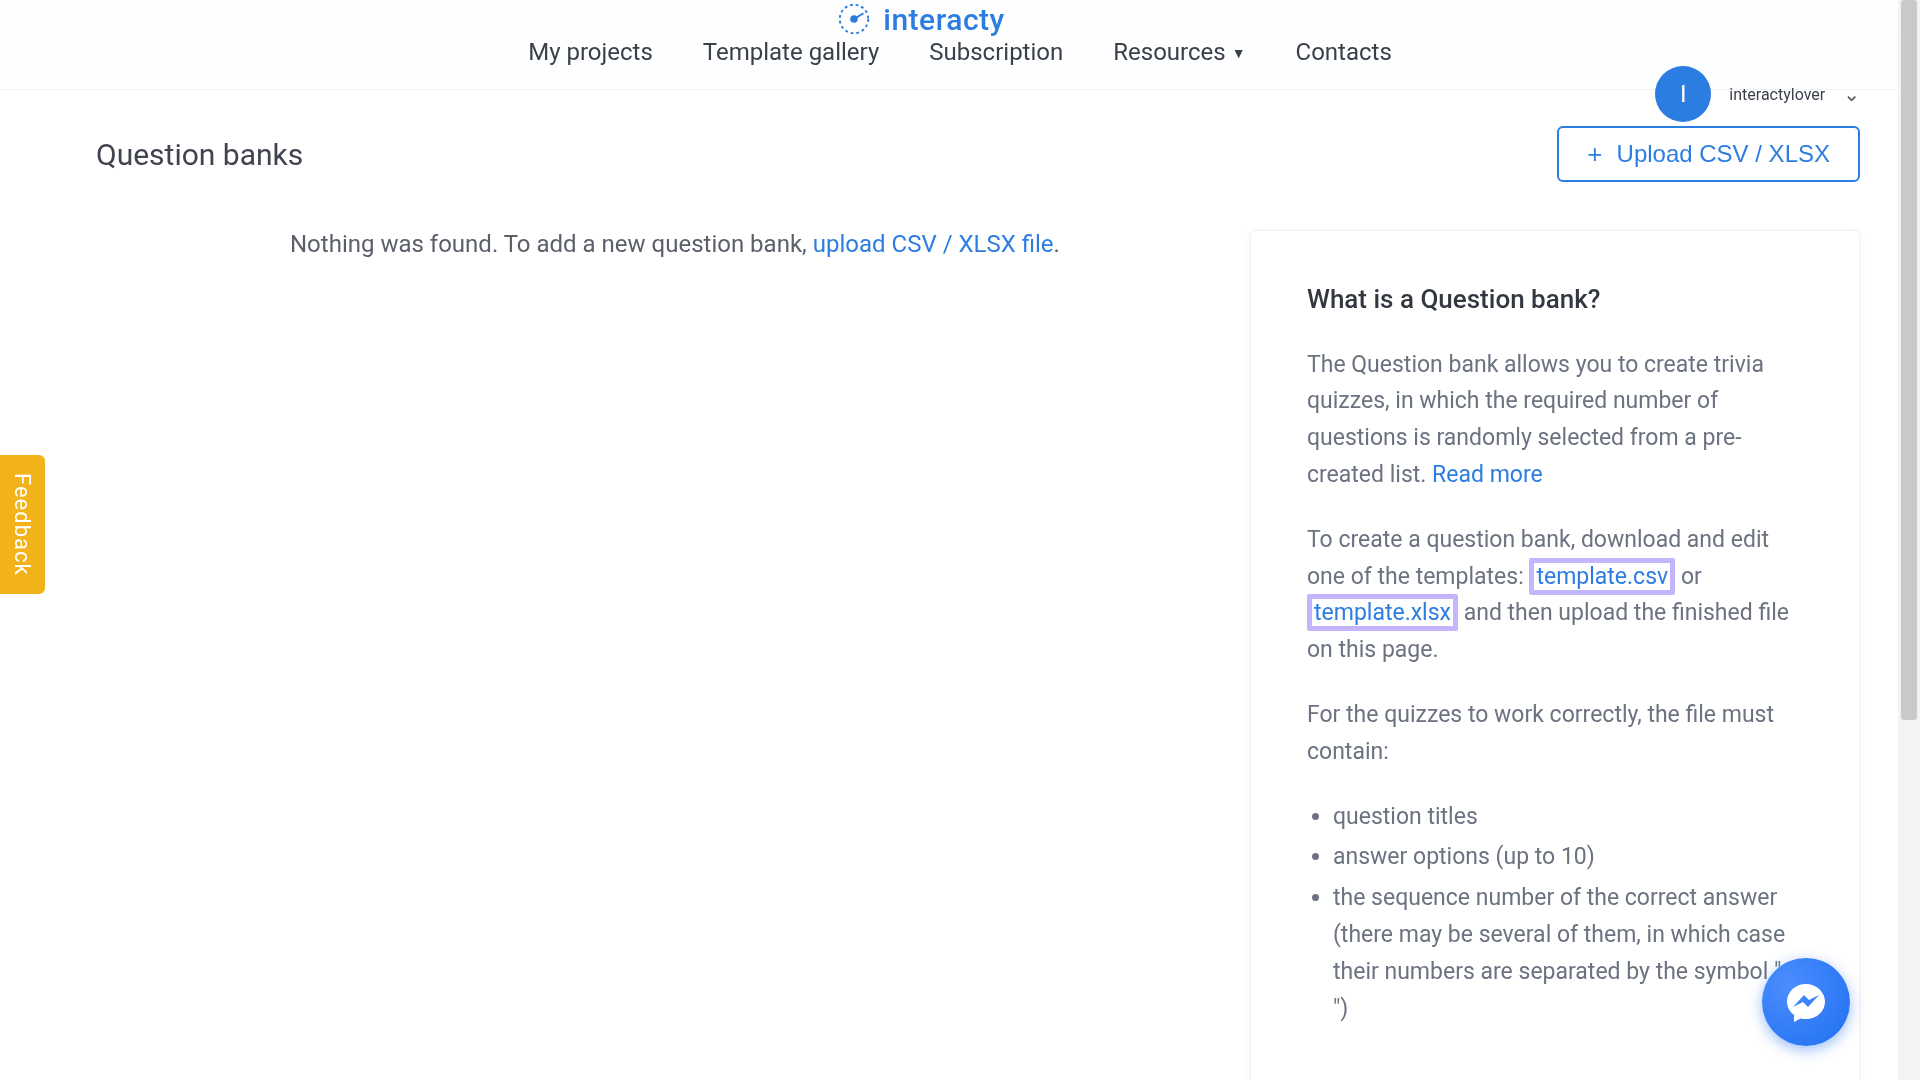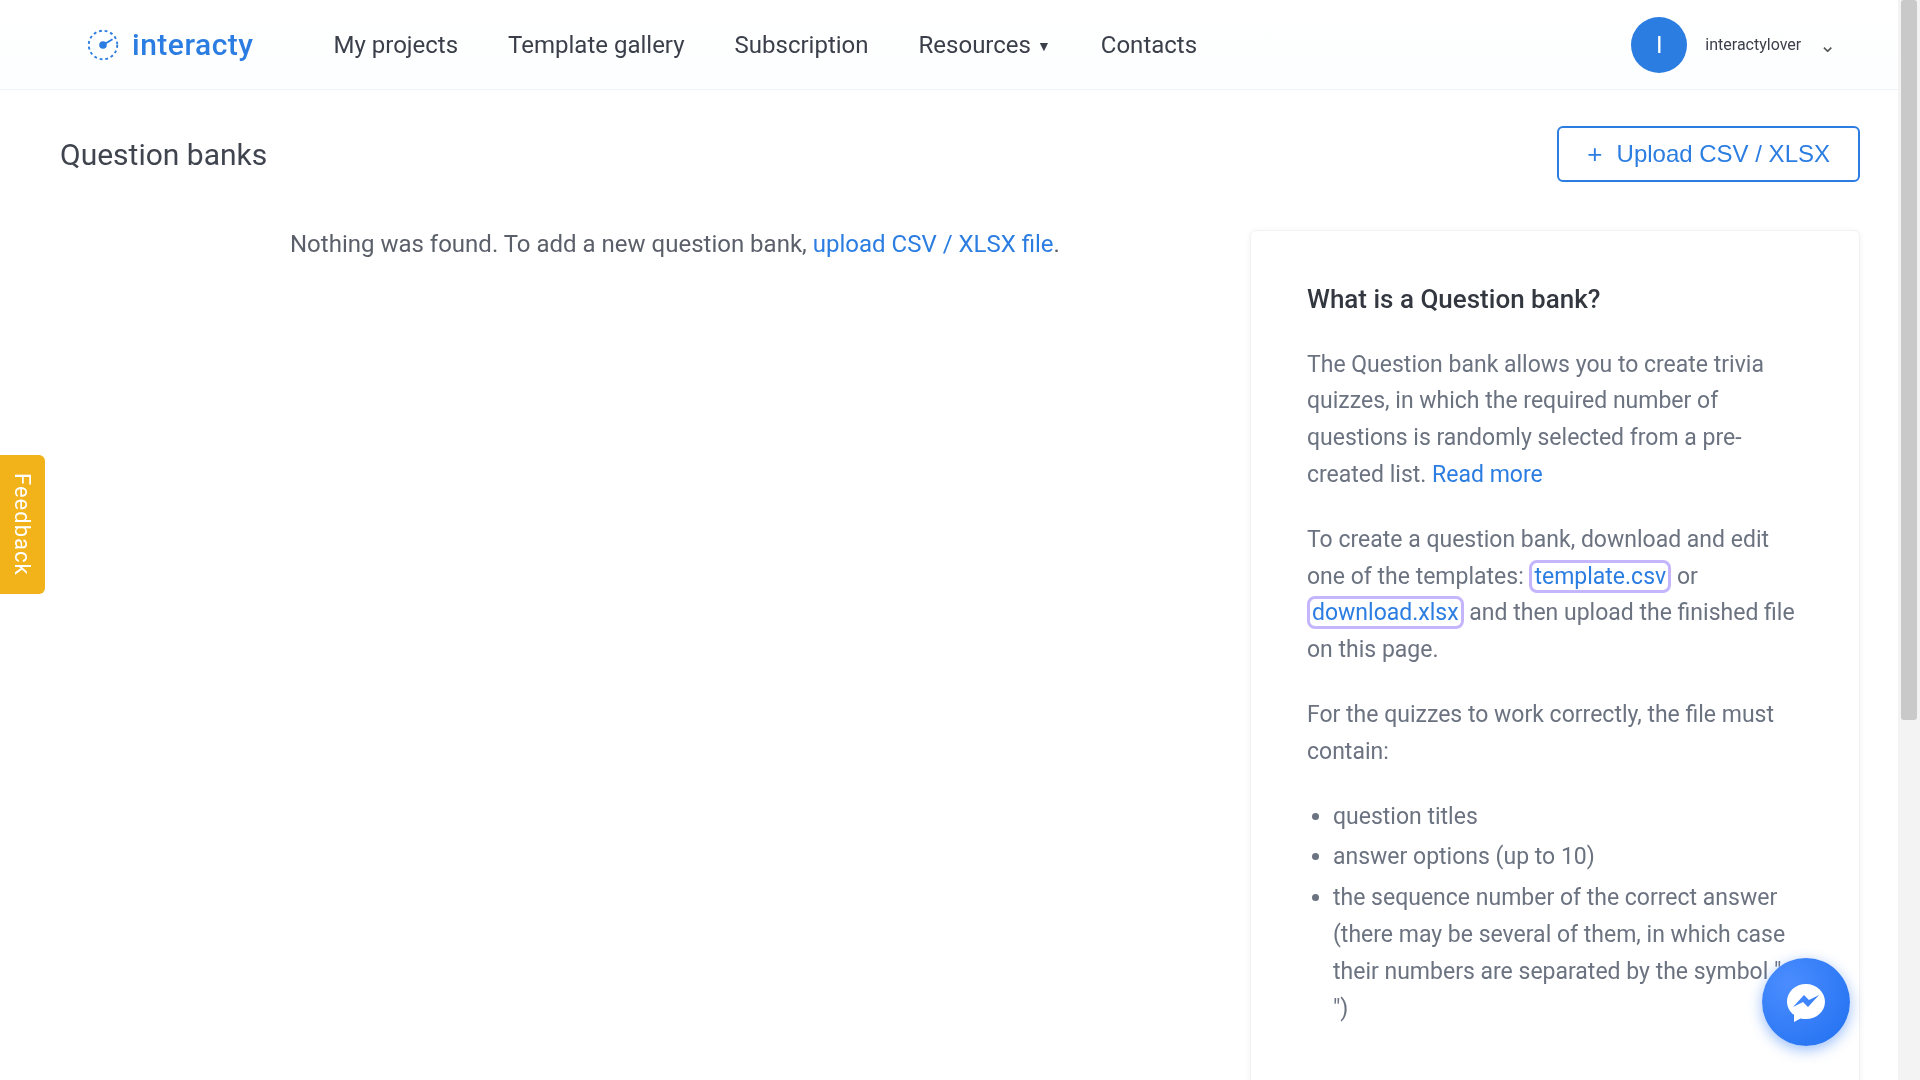--- a/index.html
+++ b/index.html
@@ -10,23 +10,24 @@
   width: 1920px;
   height: 1080px;
   overflow: hidden;
   position: relative;
 }
 .topbar {
   height: 90px;
   width: 100%;
   display: flex;
   align-items: center;
-  padding: 0 84px;
+  padding: 0 60px;
   border-bottom: 1px solid #eef1f5;
   background: linear-gradient(#fff, #fdfeff);
+  flex-direction: column;
 }
 .logo {
   display: flex;
   align-items: center;
   gap: 10px;
   margin-right: 80px;
 }
 .logo svg { width: 38px; height: 38px; }
 .logo-text {
   color: #2b7de1;
@@ -83,20 +84,21 @@
 .page-header {
   display: flex;
   align-items: center;
   justify-content: space-between;
   margin-bottom: 48px;
 }
 .page-title {
   font-size: 30px;
   color: #40444f;
   font-weight: 400;
+  margin-left: 36px;
 }
 .upload-btn {
   display: flex;
   align-items: center;
   gap: 14px;
   border: 2px solid #2b7de1;
   color: #2b7de1;
   background: #fff;
   font-size: 24px;
   padding: 12px 28px;
@@ -149,23 +151,23 @@
   color: #2b7de1;
   text-decoration: none;
 }
 .info-card ul {
   list-style: disc;
   padding-left: 26px;
   margin-bottom: 28px;
 }
 .info-card li { margin-bottom: 4px; }
 .hl {
-  border: 3px solid #c4b5fd;
+  border: 5px solid #c4b5fd;
   padding: 0 2px;
-  border-radius: 8px;
+  border-radius: 2px;
 }
 .feedback-tab {
   position: fixed;
   left: 0;
   top: 455px;
   background: #f2b21a;
   color: #fff;
   font-size: 22px;
   padding: 18px 10px;
   writing-mode: vertical-rl;
@@ -255,21 +257,21 @@
       </p>
     </div>
 
     <aside class="info-card">
       <h3>What is a Question bank?</h3>
       <p>
         <span>The Question bank allows you to create trivia quizzes, in which the required number of questions is randomly selected from a pre-created list. </span><a href="#">Read more</a>
       </p>
 
       <p>
-        <span>To create a question bank, download and edit one of the templates: </span><span class="hl"><a href="#">template.csv</a></span><span> or </span><span class="hl"><a href="#">download.xlsx</a></span><span> and then upload the finished file on this page.</span>
+        <span>To create a question bank, download and edit one of the templates: </span><span class="hl"><a href="#">template.csv</a></span><span> or </span><span class="hl"><a href="#">template.xlsx</a></span><span> and then upload the finished file on this page.</span>
       </p>
 
       <p>For the quizzes to work correctly, the file must contain:</p>
       <ul>
         <li>question titles</li>
         <li>answer options (up to 10)</li>
         <li>the sequence number of the correct answer (there may be several of them, in which case their numbers are separated by the symbol " | ")</li>
       </ul>
 
     </aside>

